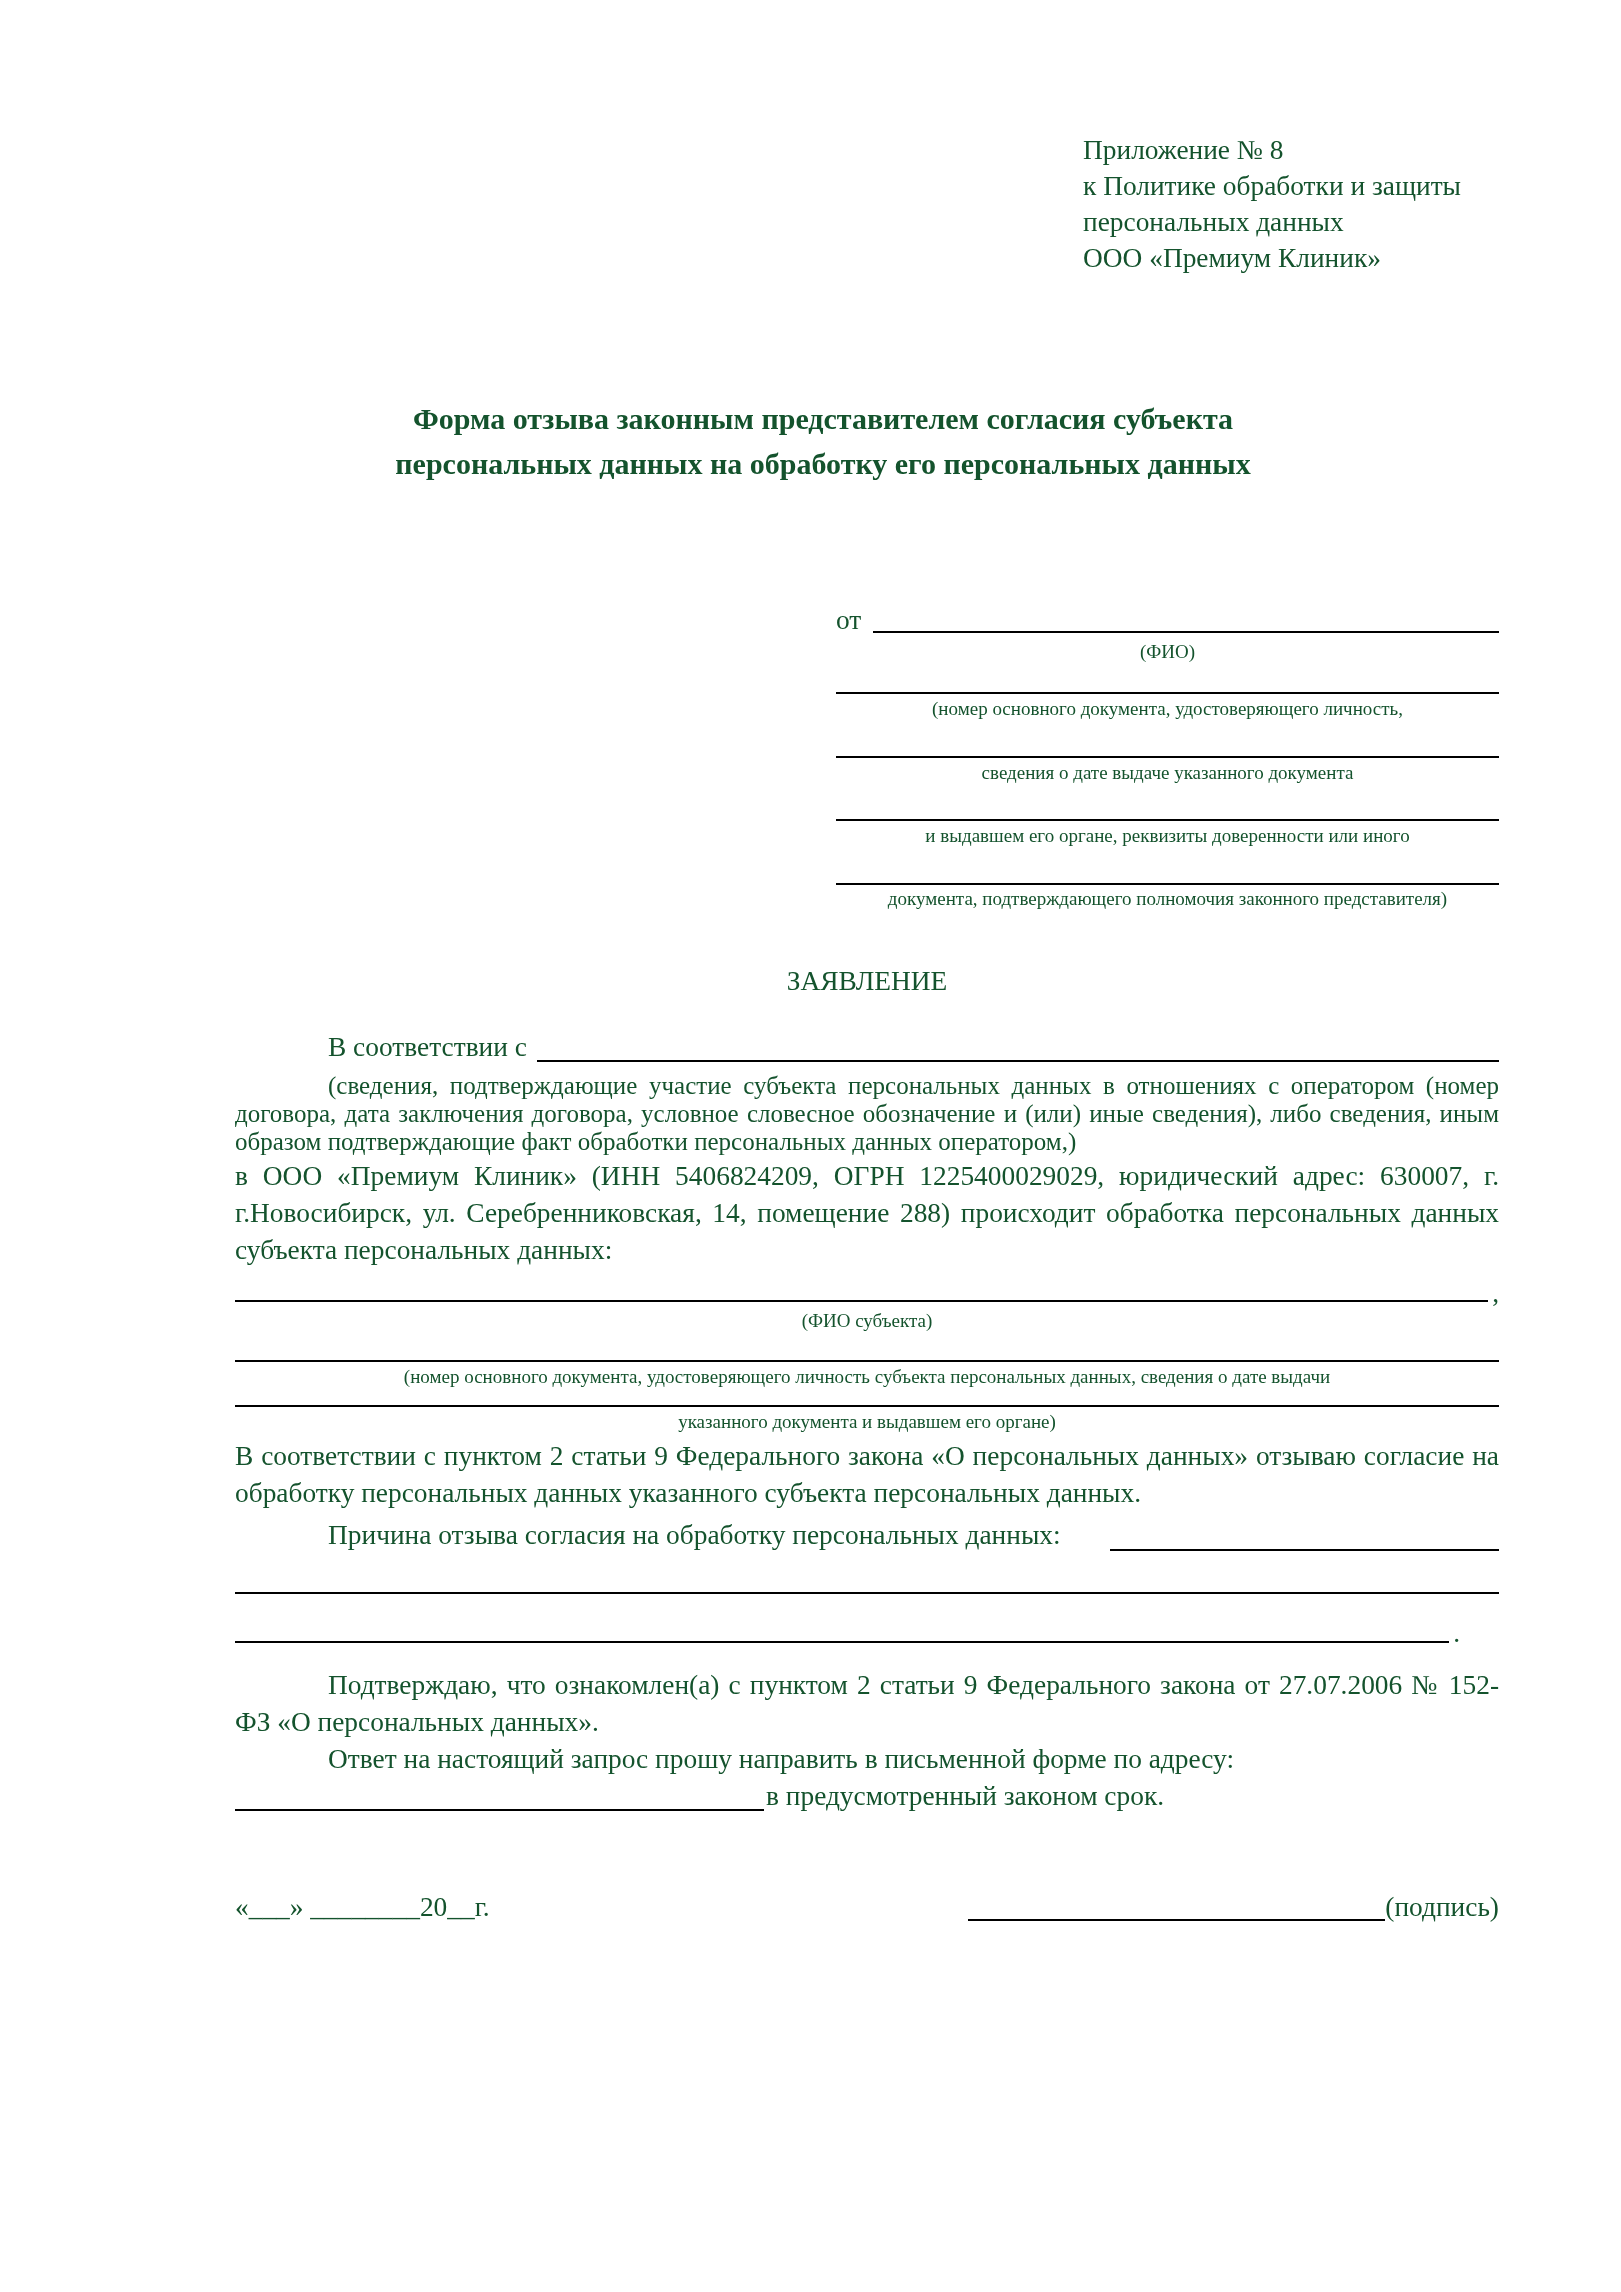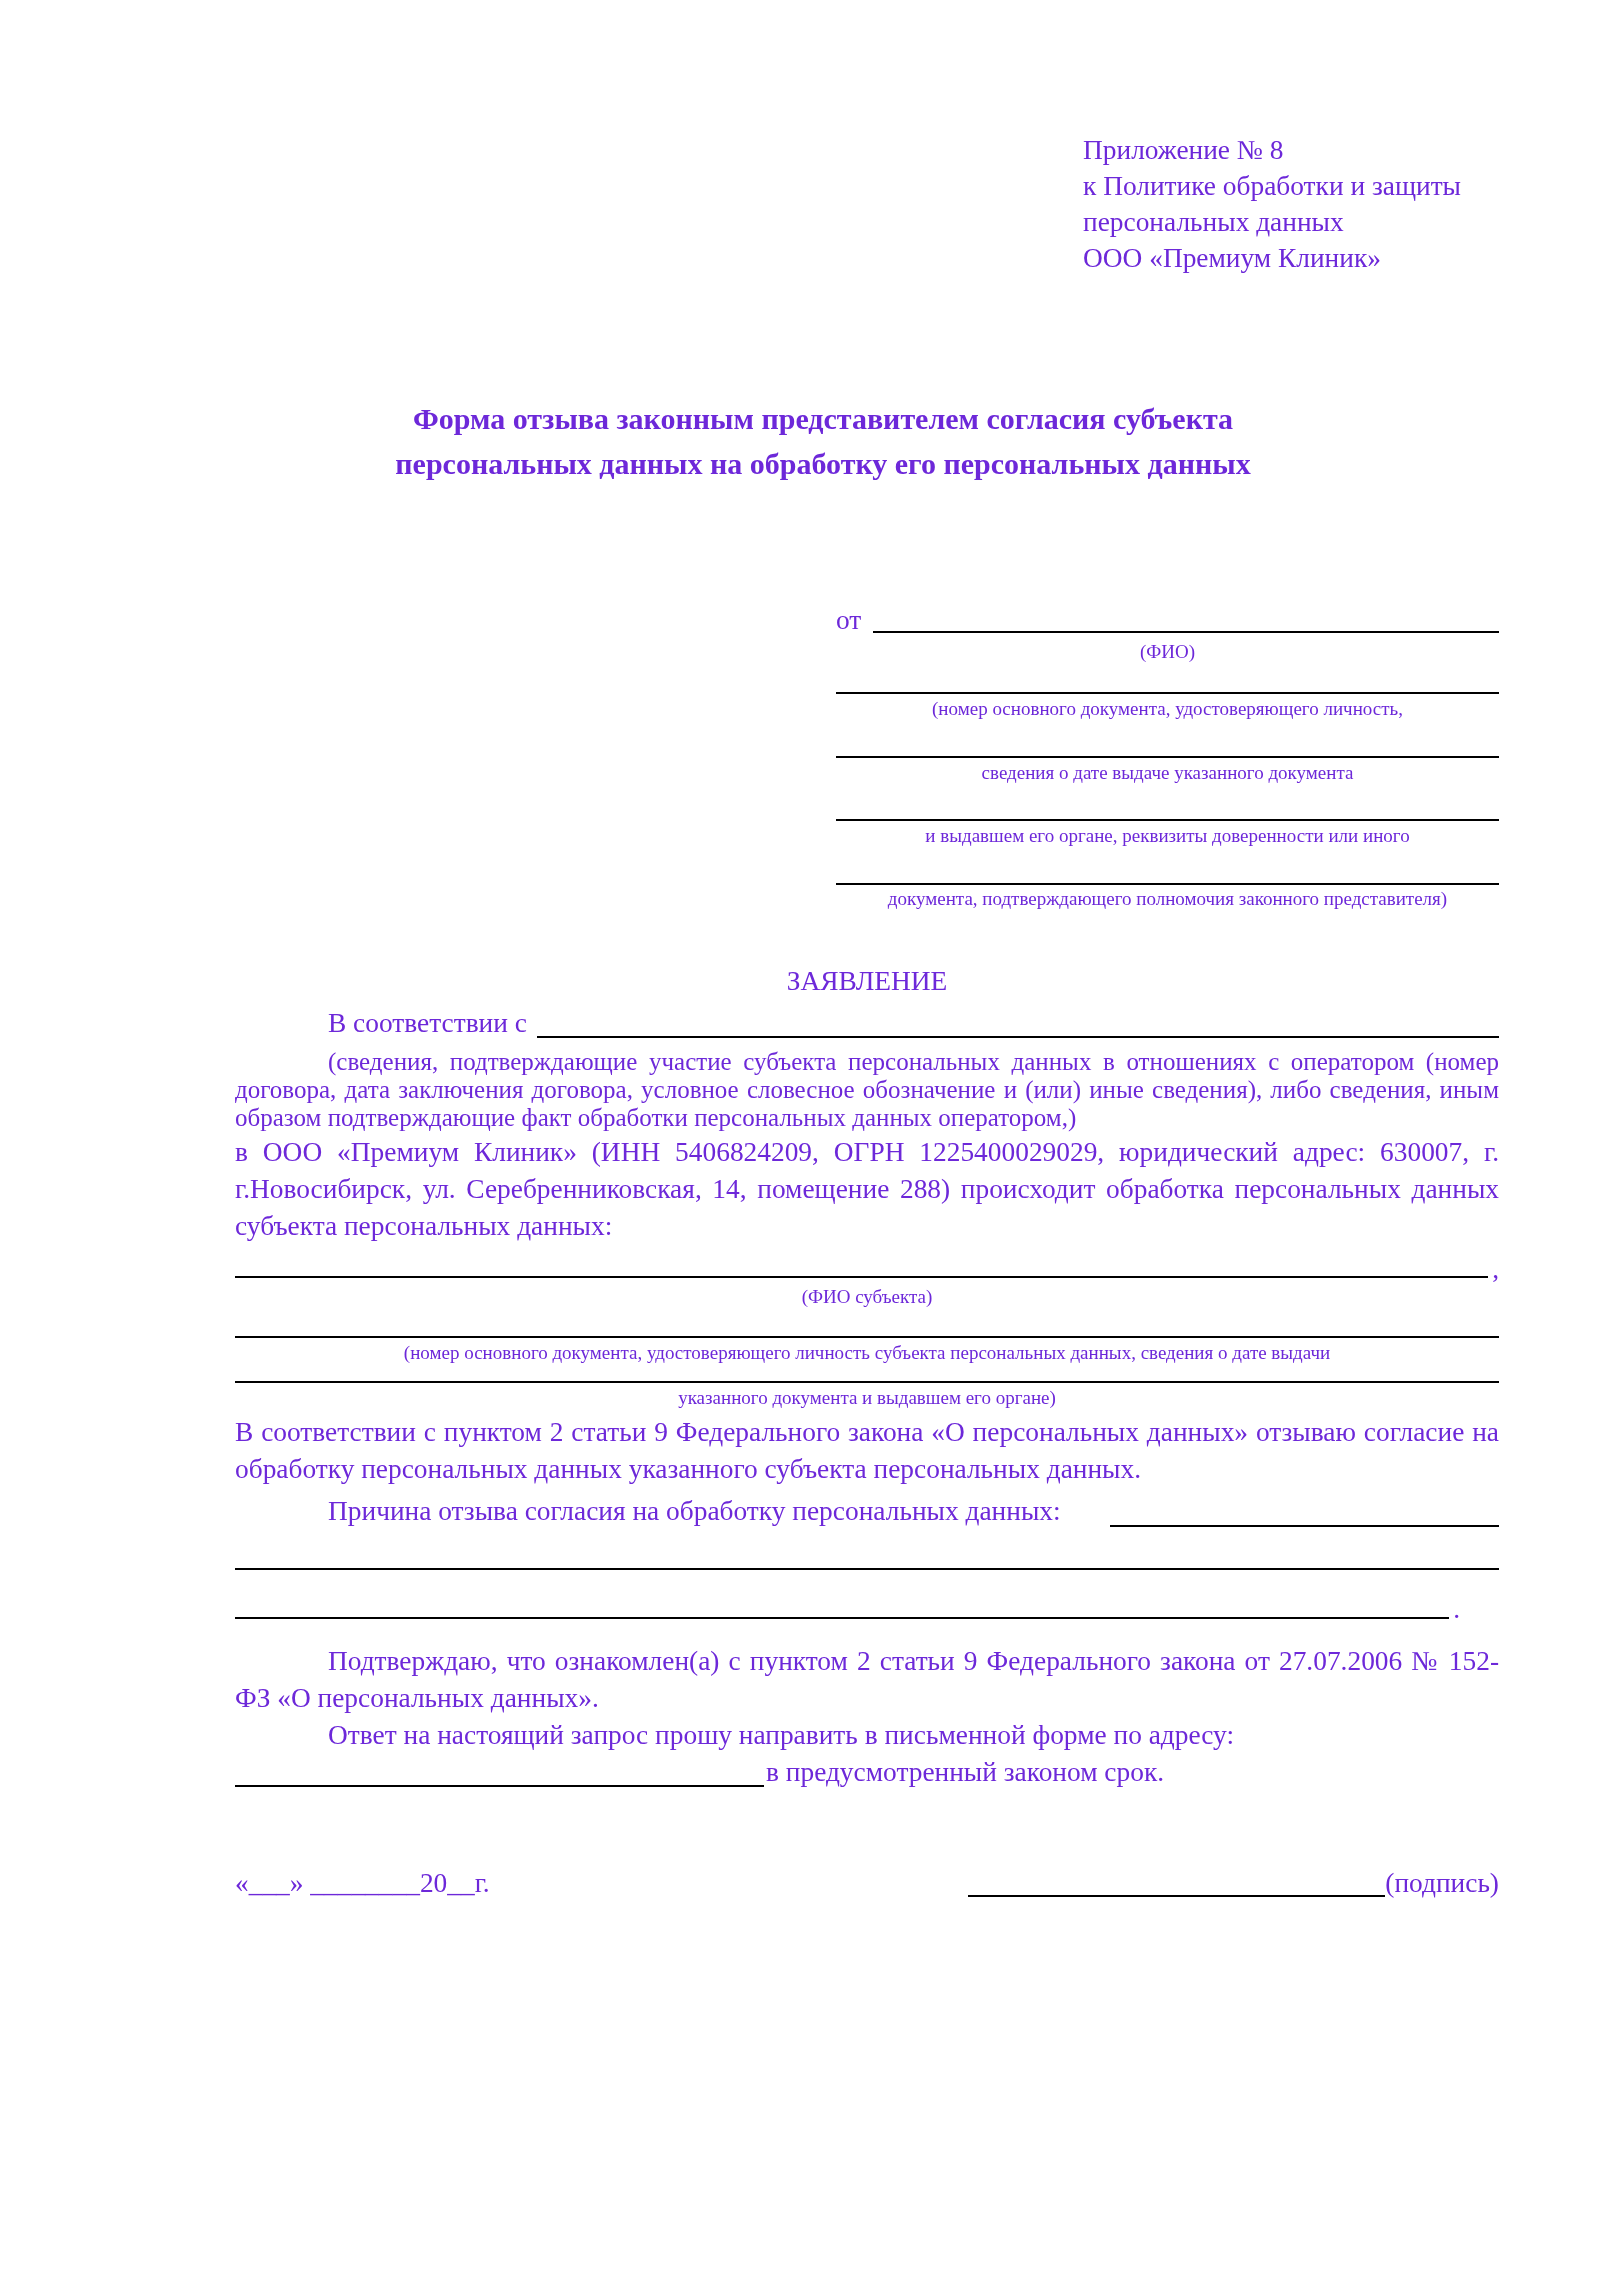--- a/index.html
+++ b/index.html
@@ -2,21 +2,21 @@
 <html lang="ru"><head>
 <meta charset="utf-8">
 <style>
   html, body { margin: 0; padding: 0; background: #ffffff; }
   .page {
     position: relative;
     width: 1621px;
     height: 2293px;
     box-sizing: border-box;
     background: #ffffff;
-    color: #6d28d9;
+    color: #14532d;
     font-family: "Liberation Serif", "DejaVu Serif", serif;
     font-size: 27.4px;
     line-height: 37px;
     padding: 132px 122px 0 235px;
     overflow: hidden;
   }
 
   
   .header-block { margin-left: 848px; line-height: 36px; }
 
@@ -42,21 +42,21 @@
     line-height: 23.5px;
     text-align: center;
     margin-top: 2.9px;
   }
   .rule { border-bottom: 2.9px solid #000; height: 0; }
   .cap-group-1 { margin-top: 29px; }
   .cap-group { margin-top: 35px; }
 
   
   .statement-heading { text-align: center; margin-top: 52px; }
-  .intro-row { margin-top: 3px; height: 39px; }
+  .intro-row { margin-top: 27px; height: 39px; }
   .intro-label { margin-left: 93px; padding-right: 9.8px; }
   .fine-print {
     margin-top: 5.9px;
     font-size: 25px;
     line-height: 28px;
     text-align: justify;
     text-indent: 93px;
   }
   .body-par { text-align: justify; }
   .operator-par { margin-top: 2px; }

